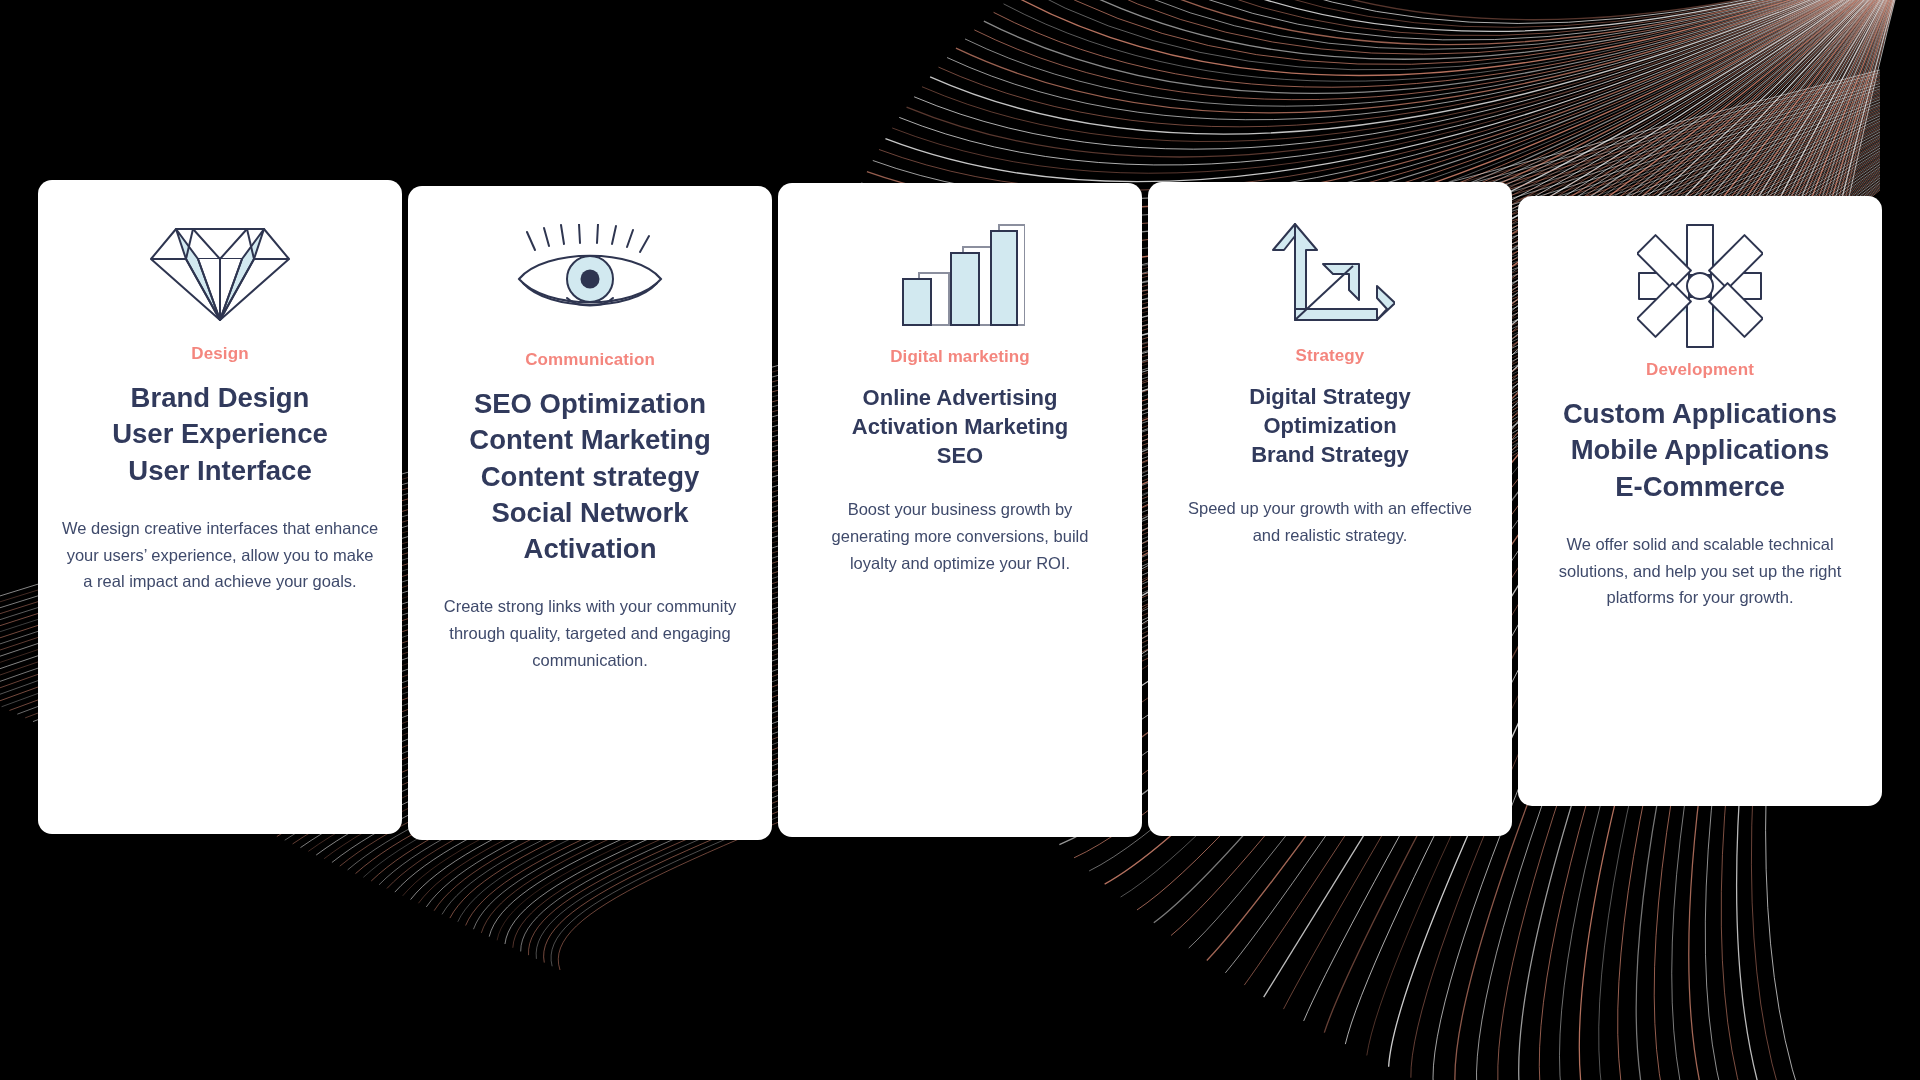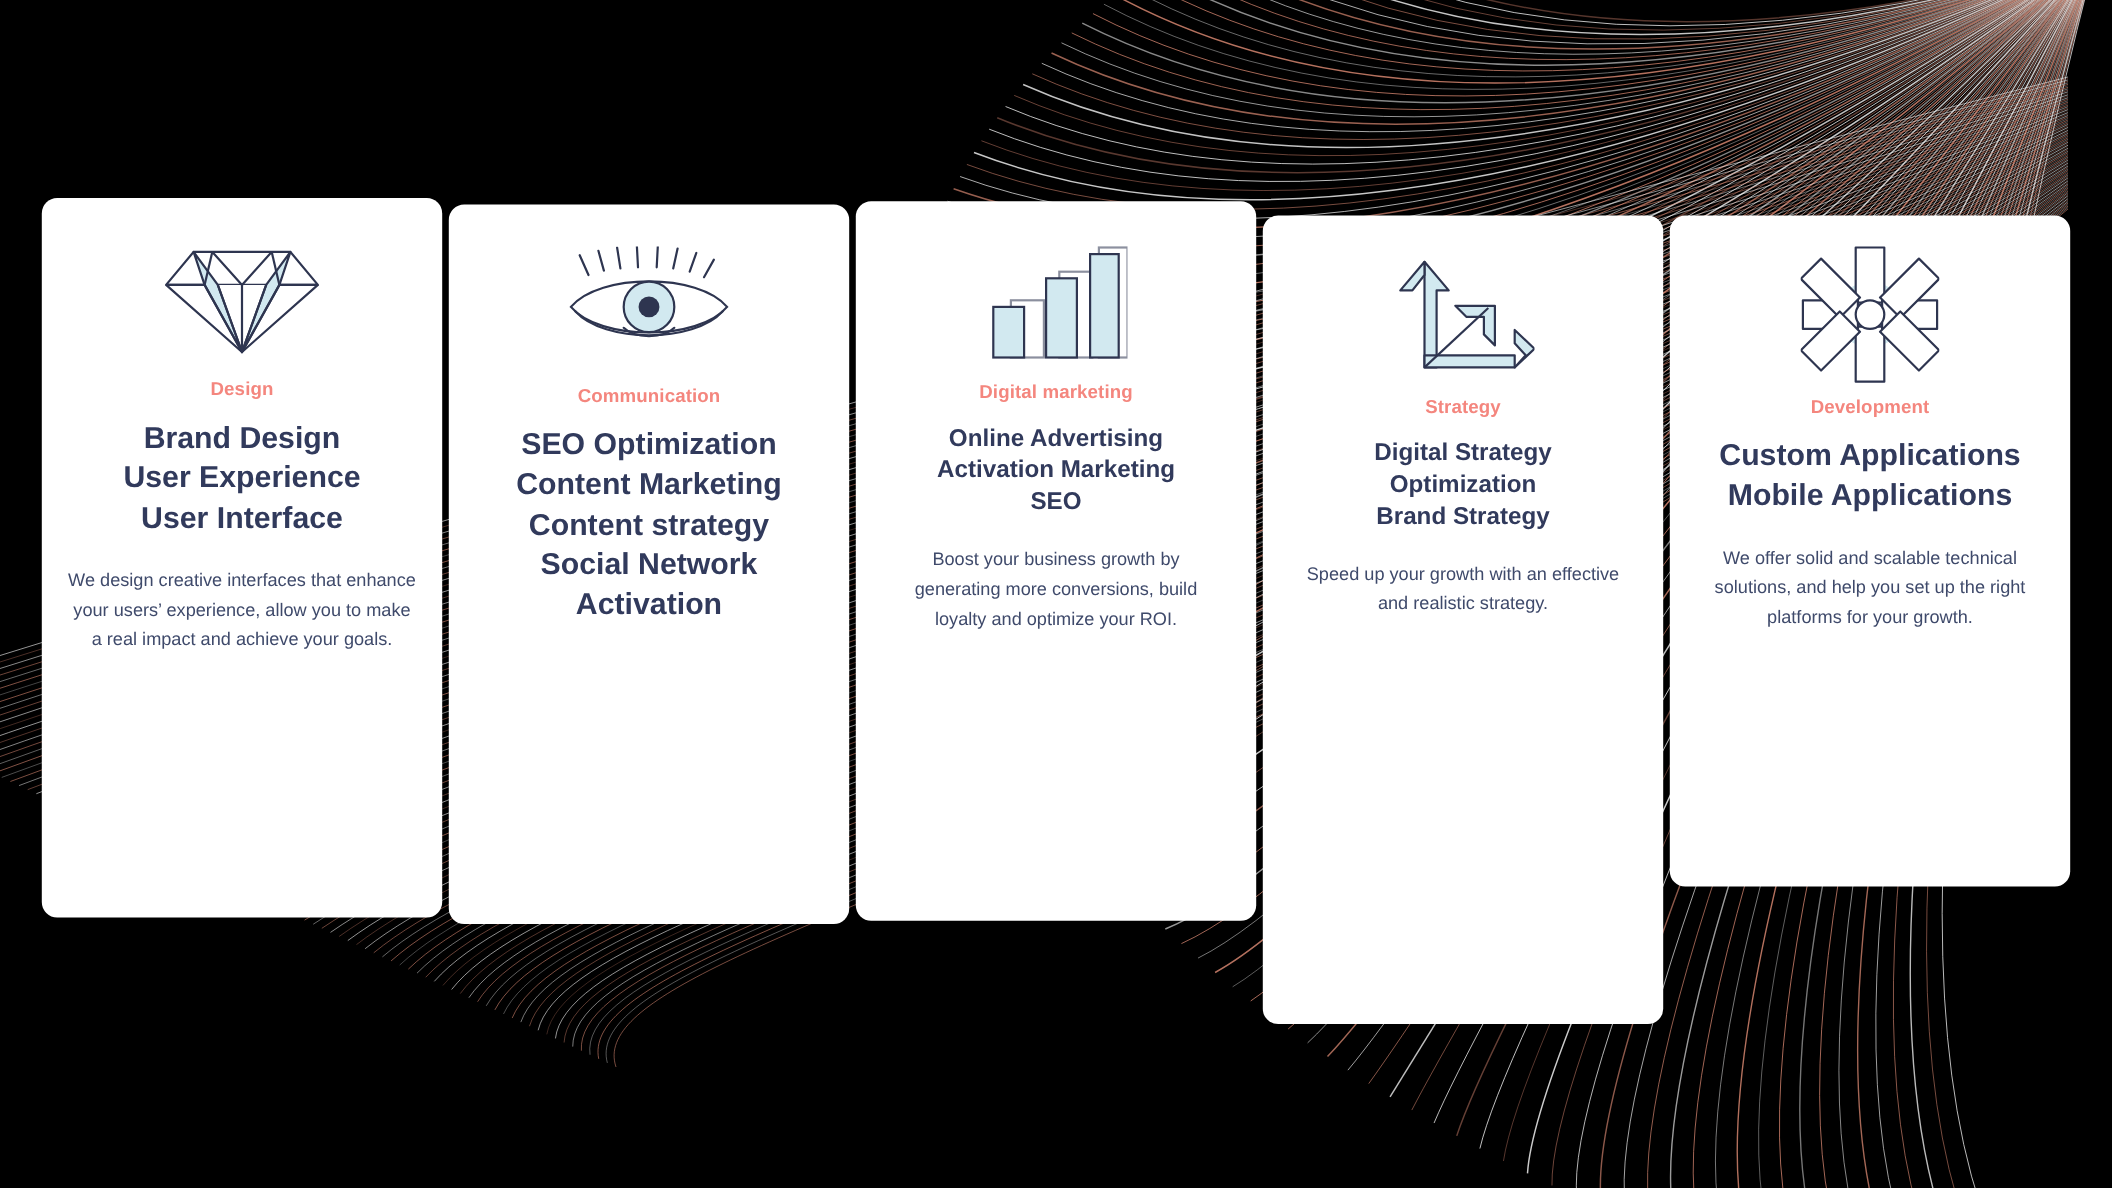--- a/index.html
+++ b/index.html
@@ -47,21 +47,21 @@
     width: 364px;
     padding: 34px 22px 30px 22px;
     display: flex;
     flex-direction: column;
     align-items: center;
   }
 
   .card-1 { height: 654px; }
   .card-2 { height: 654px; margin-top: 6px; }
   .card-3 { height: 654px; margin-top: 3px; }
-  .card-4 { height: 735px; margin-top: 16px; }
+  .card-4 { height: 654px; margin-top: 2px; }
   .card-5 { height: 610px; margin-top: 16px; }
 
   .icon-wrap {
     height: 112px;
     display: flex;
     align-items: center;
     justify-content: center;
     margin-bottom: 18px;
   }
   .icon-wrap svg { display: block; }
@@ -367,20 +367,21 @@
         </svg>
       </div>
       <div class="eyebrow">Communication</div>
       <div class="services">
         <div>SEO Optimization</div>
         <div>Content Marketing</div>
         <div>Content strategy</div>
         <div>Social Network</div>
         <div>Activation</div>
       </div>
+      <div class="desc">Create strong links with your community through quality, targeted and engaging communication.</div>
     </div>
 
     <div class="card card-3 c3">
       <div class="icon-wrap">
         <svg width="130" height="112" viewBox="0 0 130 112">
           <g stroke="#2e3550" stroke-width="2" fill="#ffffff">
             <rect x="24" y="56" width="30" height="52" opacity=".55"></rect>
             <rect x="68" y="30" width="30" height="78" opacity=".55"></rect>
             <rect x="104" y="8" width="26" height="100" opacity=".55"></rect>
             <rect x="8" y="62" width="28" height="46" fill="#d2e9f0"></rect>
@@ -434,18 +435,19 @@
             <rect x="14" y="62" width="26" height="50" fill="#ffffff" transform="rotate(45 27 87)"></rect>
             <rect x="86" y="62" width="26" height="50" fill="#ffffff" transform="rotate(-45 99 87)"></rect>
             <circle cx="63" cy="63" r="13" fill="#ffffff"></circle>
           </g>
         </svg>
       </div>
       <div class="eyebrow">Development</div>
       <div class="services">
         <div>Custom Applications</div>
         <div>Mobile Applications</div>
+        <div>E-Commerce</div>
       </div>
       <div class="desc">We offer solid and scalable technical solutions, and help you set up the right platforms for your growth.</div>
     </div>
 
   </div>
 </div>
 
 </body></html>

